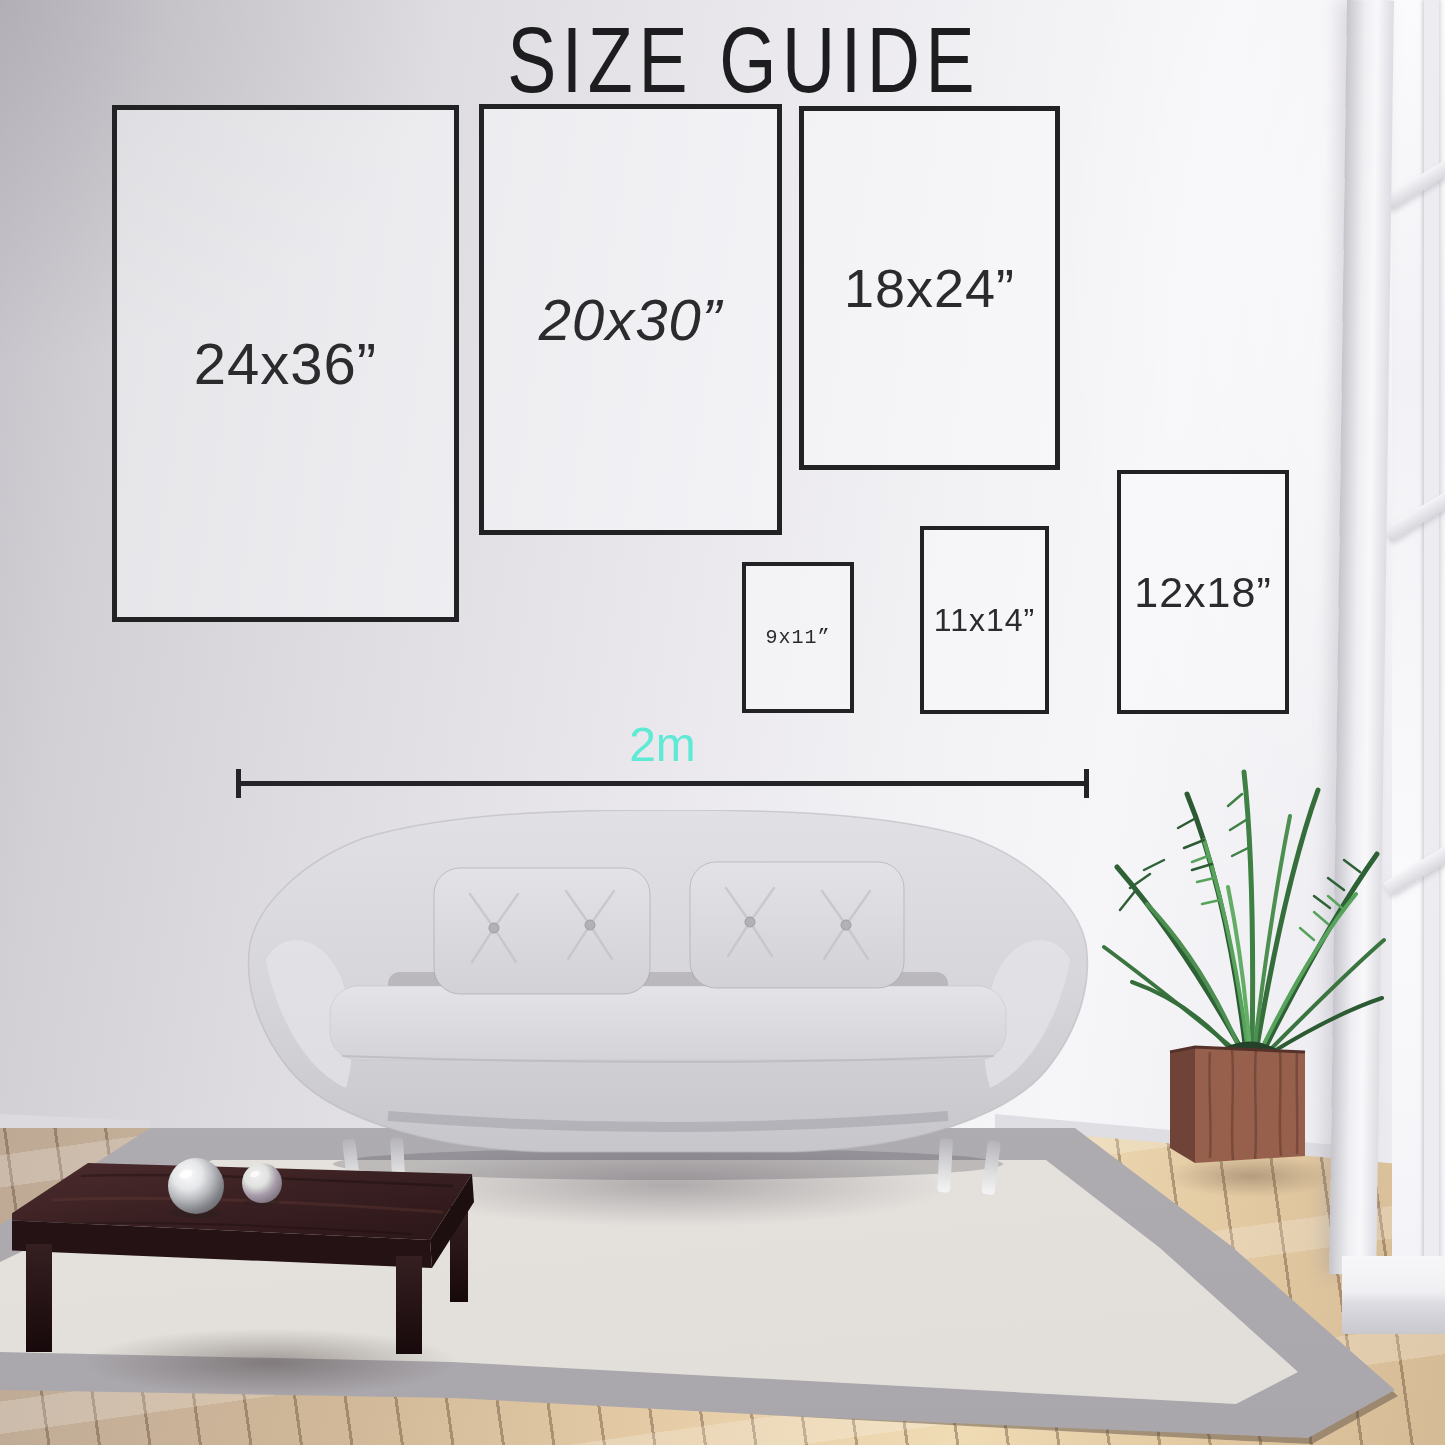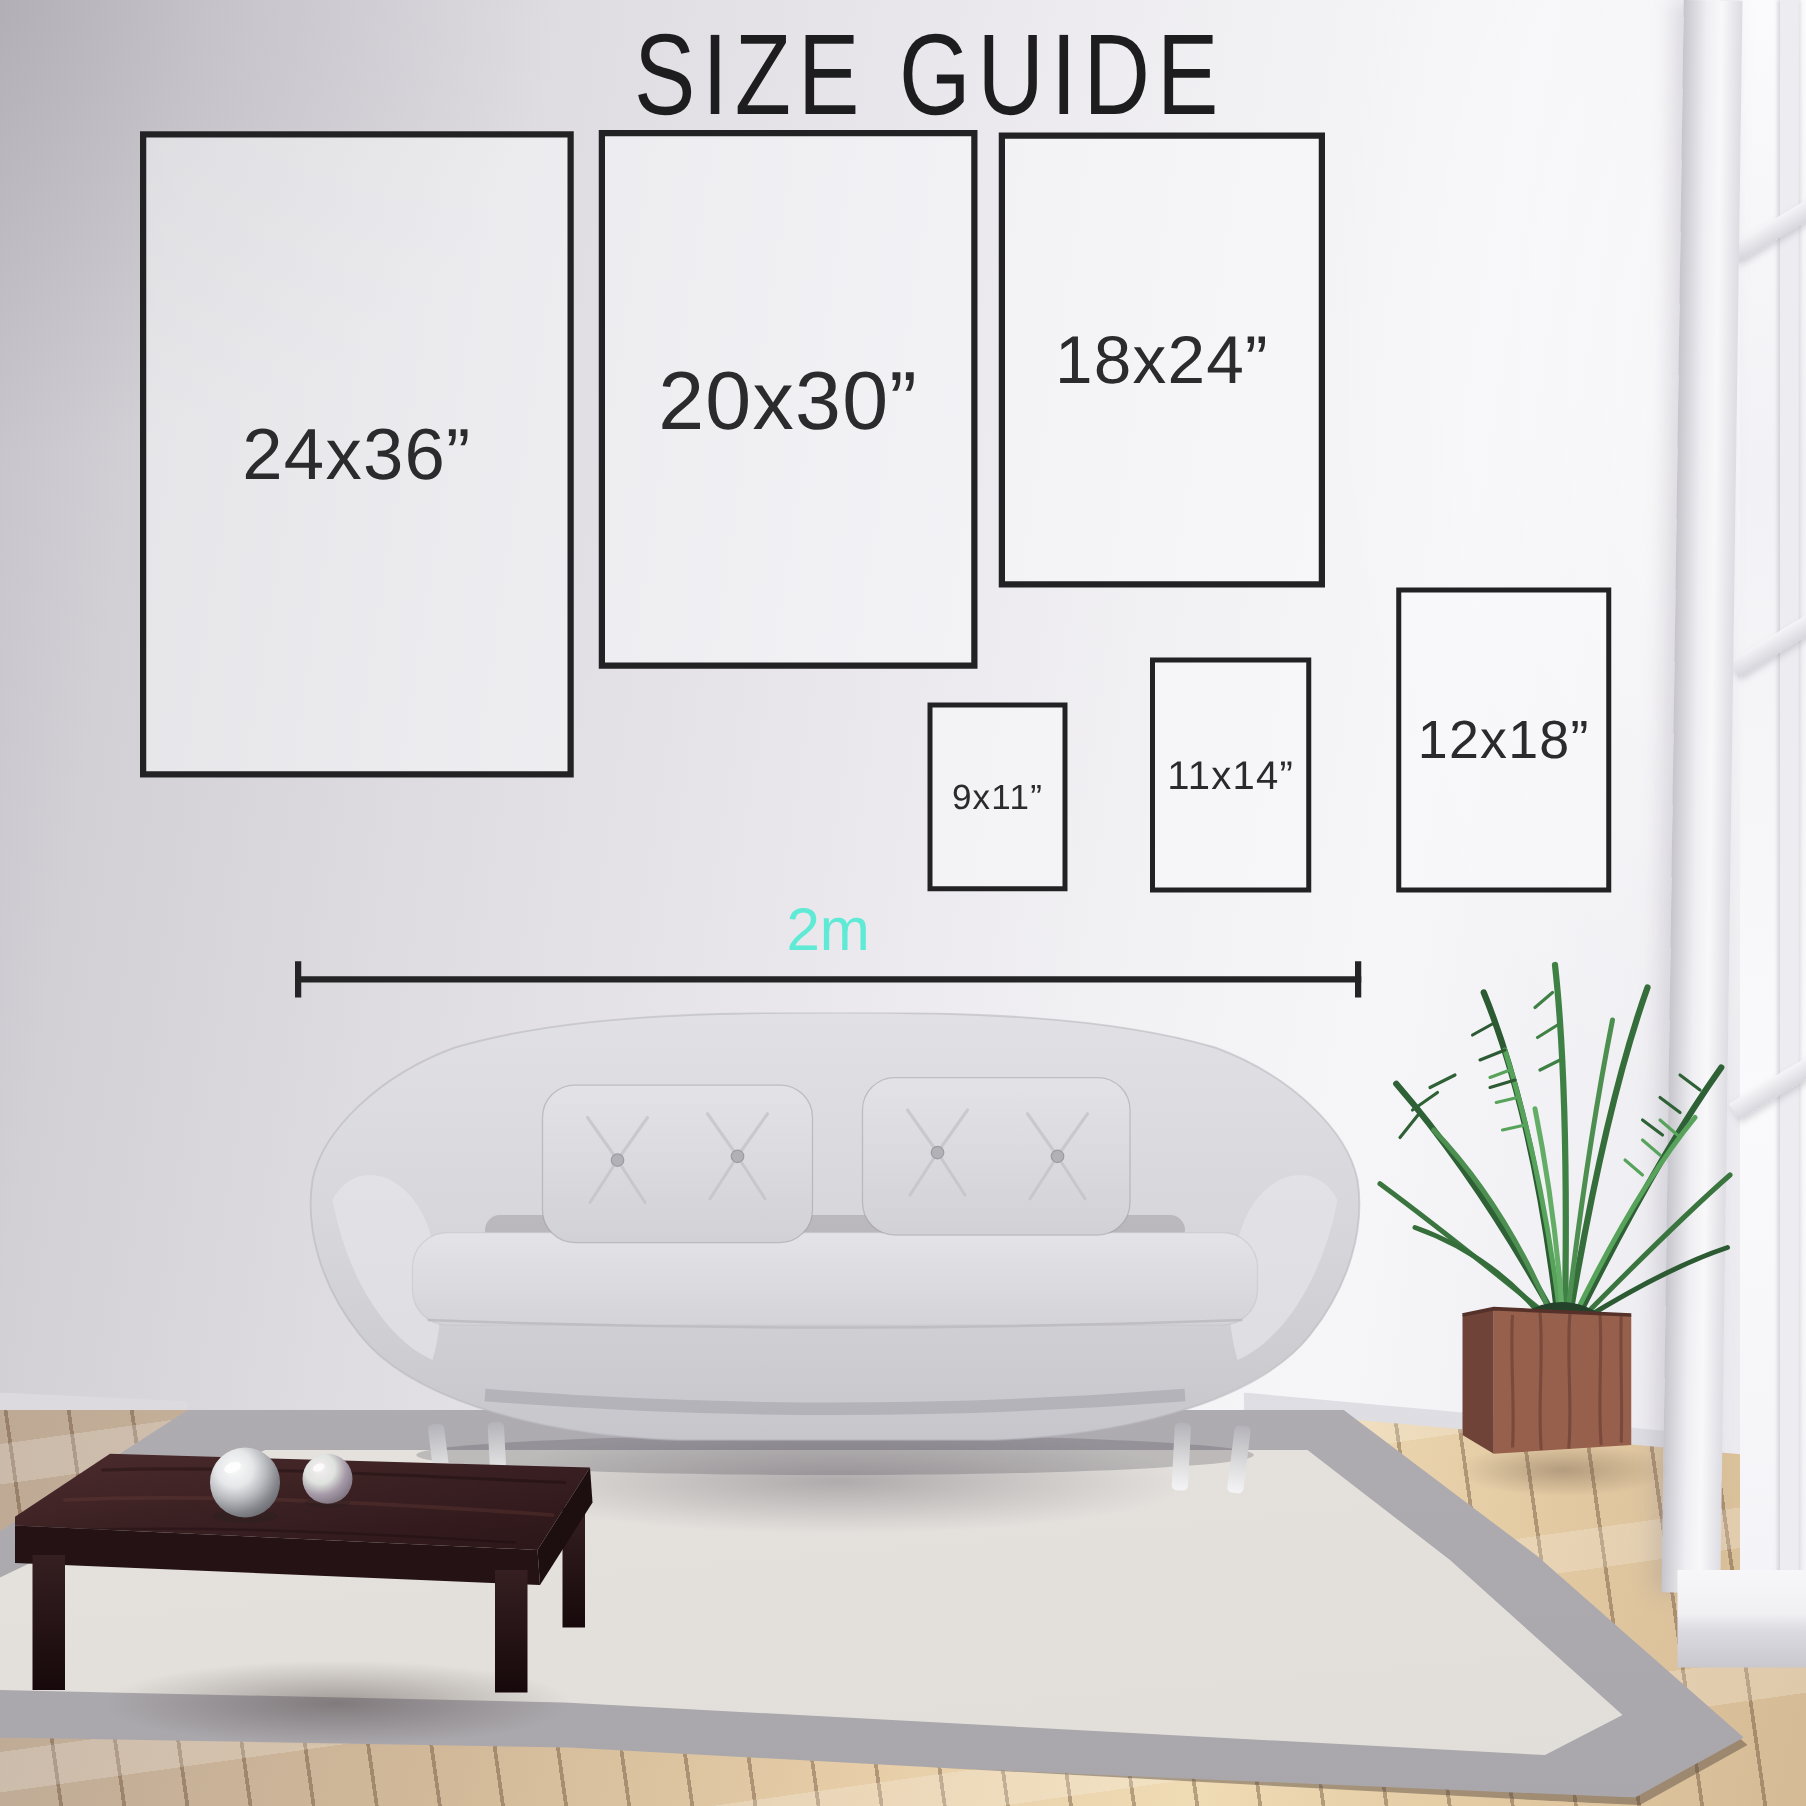--- a/index.html
+++ b/index.html
@@ -96,27 +96,27 @@
 
 <div class="stage">
 
   <div class="title">SIZE GUIDE</div>
 
   <div class="abs" style="inset:0">
       <div class="size-box" style="left: 112px; top: 105px; width: 337px; height: 507px; border-width: 5px;">
         <span class="size-label" style="font-size: 58px;">24x36”</span>
       </div>
       <div class="size-box" style="left: 479px; top: 104px; width: 293px; height: 421px; border-width: 5px;">
-        <span class="size-label" style="font-size: 66px;">20x30”</span>
+        <span class="size-label" style="font-size: 58px; font-style: italic;">20x30”</span>
       </div>
       <div class="size-box" style="left: 799px; top: 106px; width: 251px; height: 354px; border-width: 5px;">
         <span class="size-label" style="font-size: 54px;">18x24”</span>
       </div>
       <div class="size-box" style="left: 742px; top: 562px; width: 104px; height: 143px; border-width: 4px;">
-        <span class="size-label" style="font-size: 28px;">9x11”</span>
+        <span class="size-label" style="font-size: 20px; font-family: Liberation Mono, monospace;">9x11”</span>
       </div>
       <div class="size-box" style="left: 920px; top: 526px; width: 121px; height: 180px; border-width: 4px;">
         <span class="size-label" style="font-size: 32px;">11x14”</span>
       </div>
       <div class="size-box" style="left: 1117px; top: 470px; width: 164px; height: 236px; border-width: 4px;">
         <span class="size-label" style="font-size: 43px;">12x18”</span>
       </div>
     </div>
 
   <div class="dim-line" style="left: 236px; top: 781px; width: 853px;">

